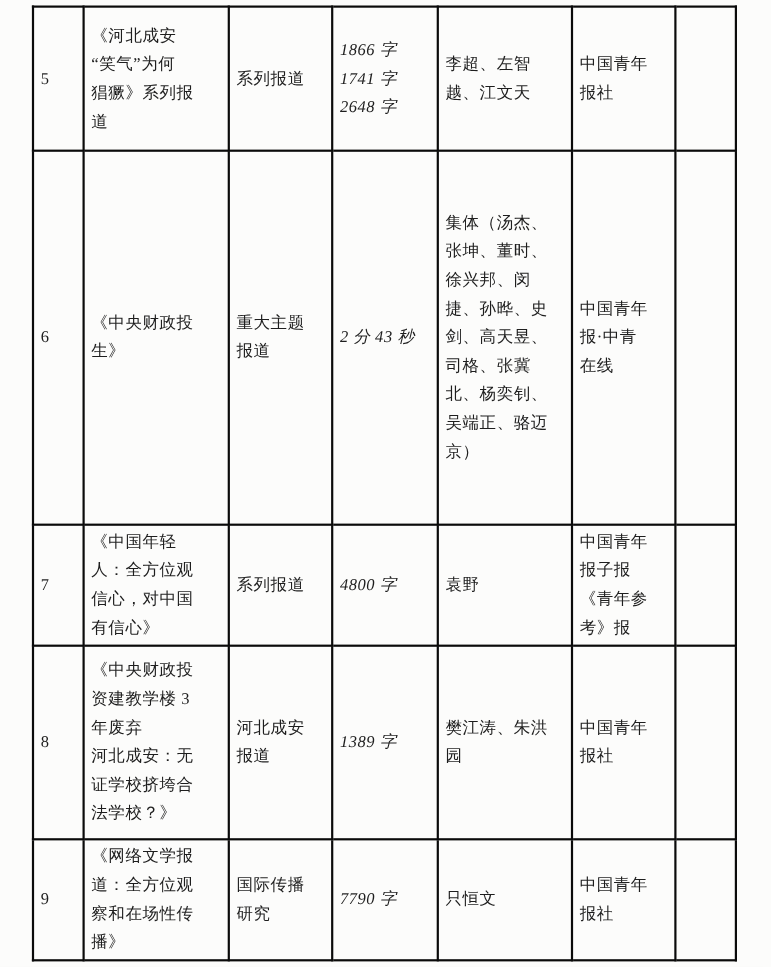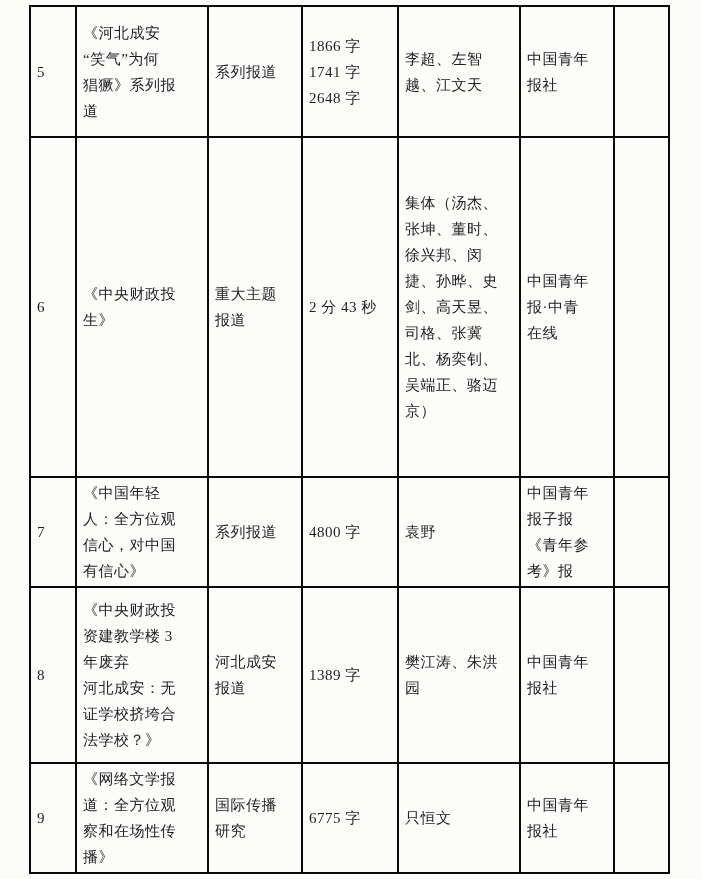--- a/index.html
+++ b/index.html
@@ -32,21 +32,21 @@
     vertical-align: middle;
     padding: 2px 6px;
     font-size: 15px;
     line-height: 26px;
     color: #1e1e1e;
     white-space: pre-line;
     overflow: hidden;
     letter-spacing: 0.5px;
   }
   td.c-no   { padding-left: 5px; letter-spacing: 0; }
-  td.c-size { letter-spacing: 0; }
+  td.c-size { letter-spacing: 0; font-style: italic; }
   tr.r-5 { height: 131px; }
   tr.r-6 { height: 340px; }
   tr.r-7 { height: 109px; }
   tr.r-8 { height: 176px; }
   tr.r-9 { height: 104px; }
 </style>
 </head>
 <body>
 
 <div class="page">
@@ -131,21 +131,21 @@
         <td class="c-note"></td>
       </tr>
       <tr class="r-9">
         <td class="c-no">9</td>
         <td class="c-title">《网络文学报
 道：全方位观
 察和在场性传
 播》</td>
         <td class="c-category">国际传播
 研究</td>
-        <td class="c-size">6775 字</td>
+        <td class="c-size">7790 字</td>
         <td class="c-authors">只恒文</td>
         <td class="c-org">中国青年
 报社</td>
         <td class="c-note"></td>
       </tr>
     </tbody>
   </table>
 </div>
 
 </body></html>

